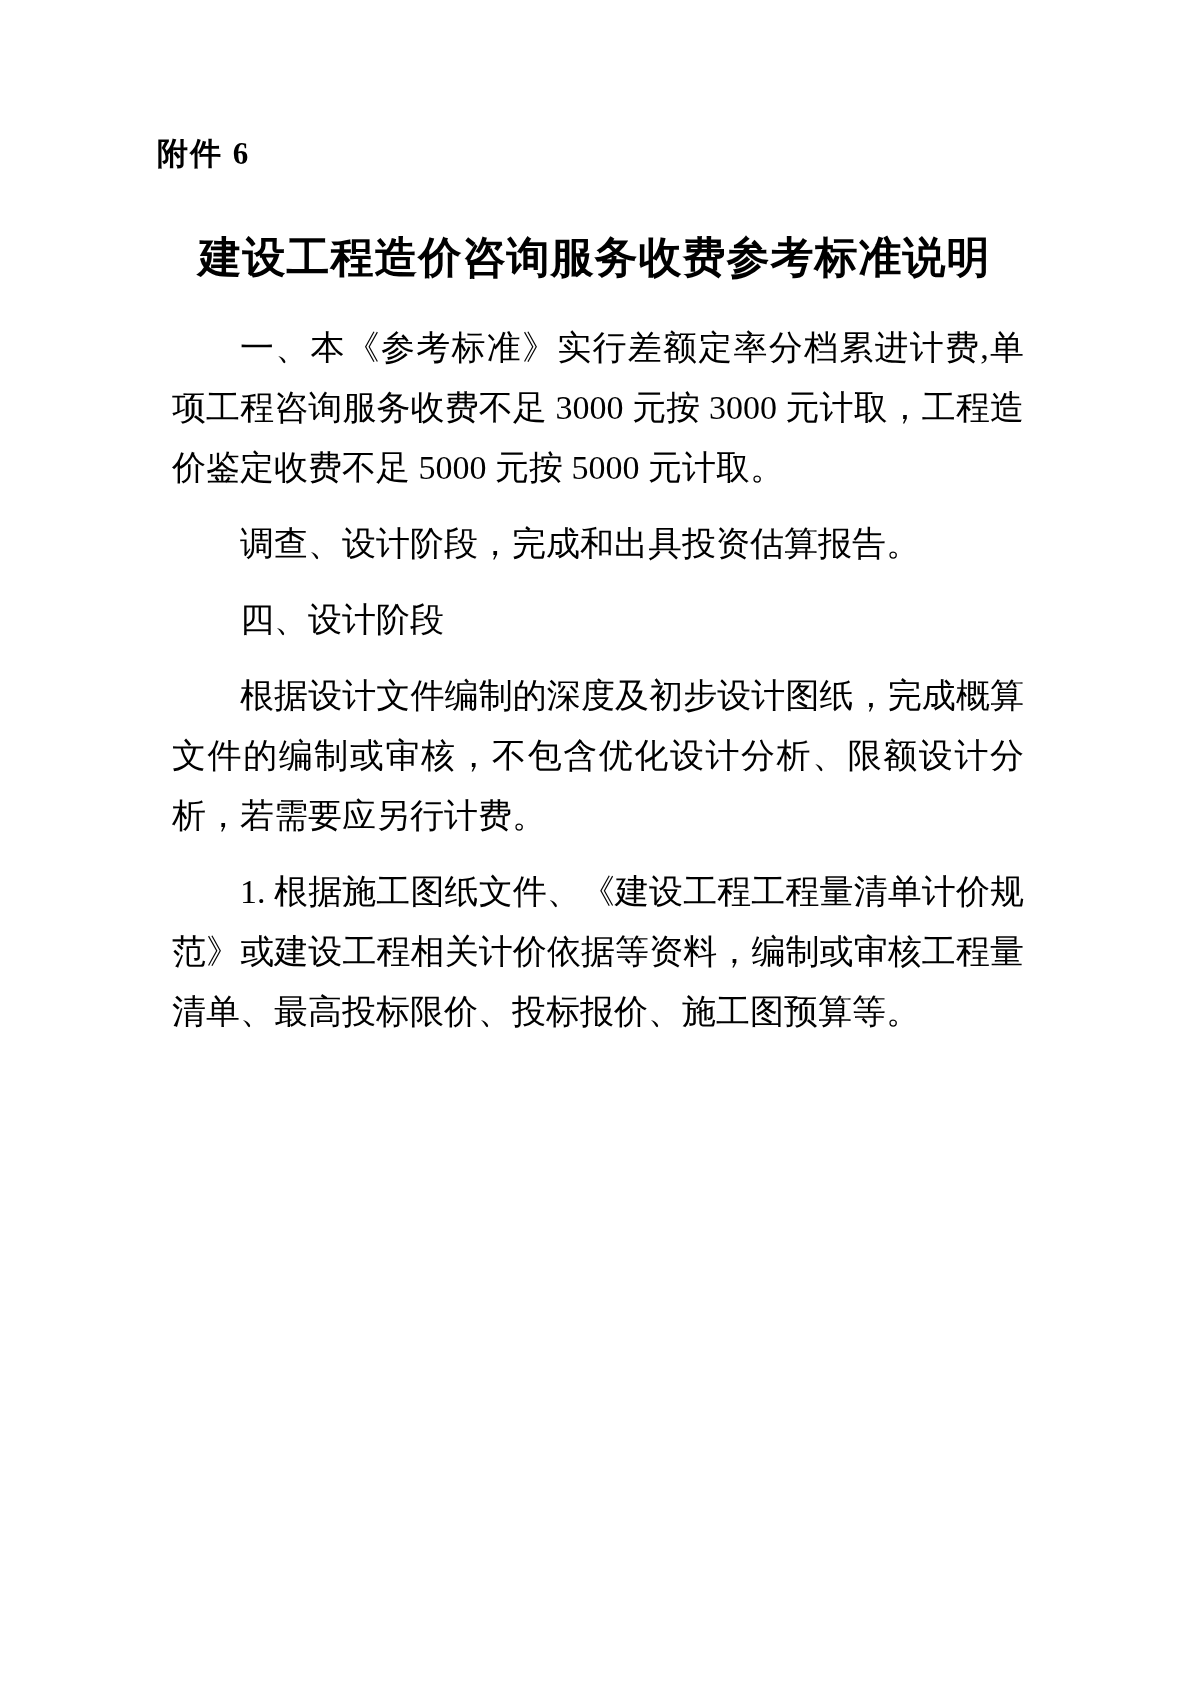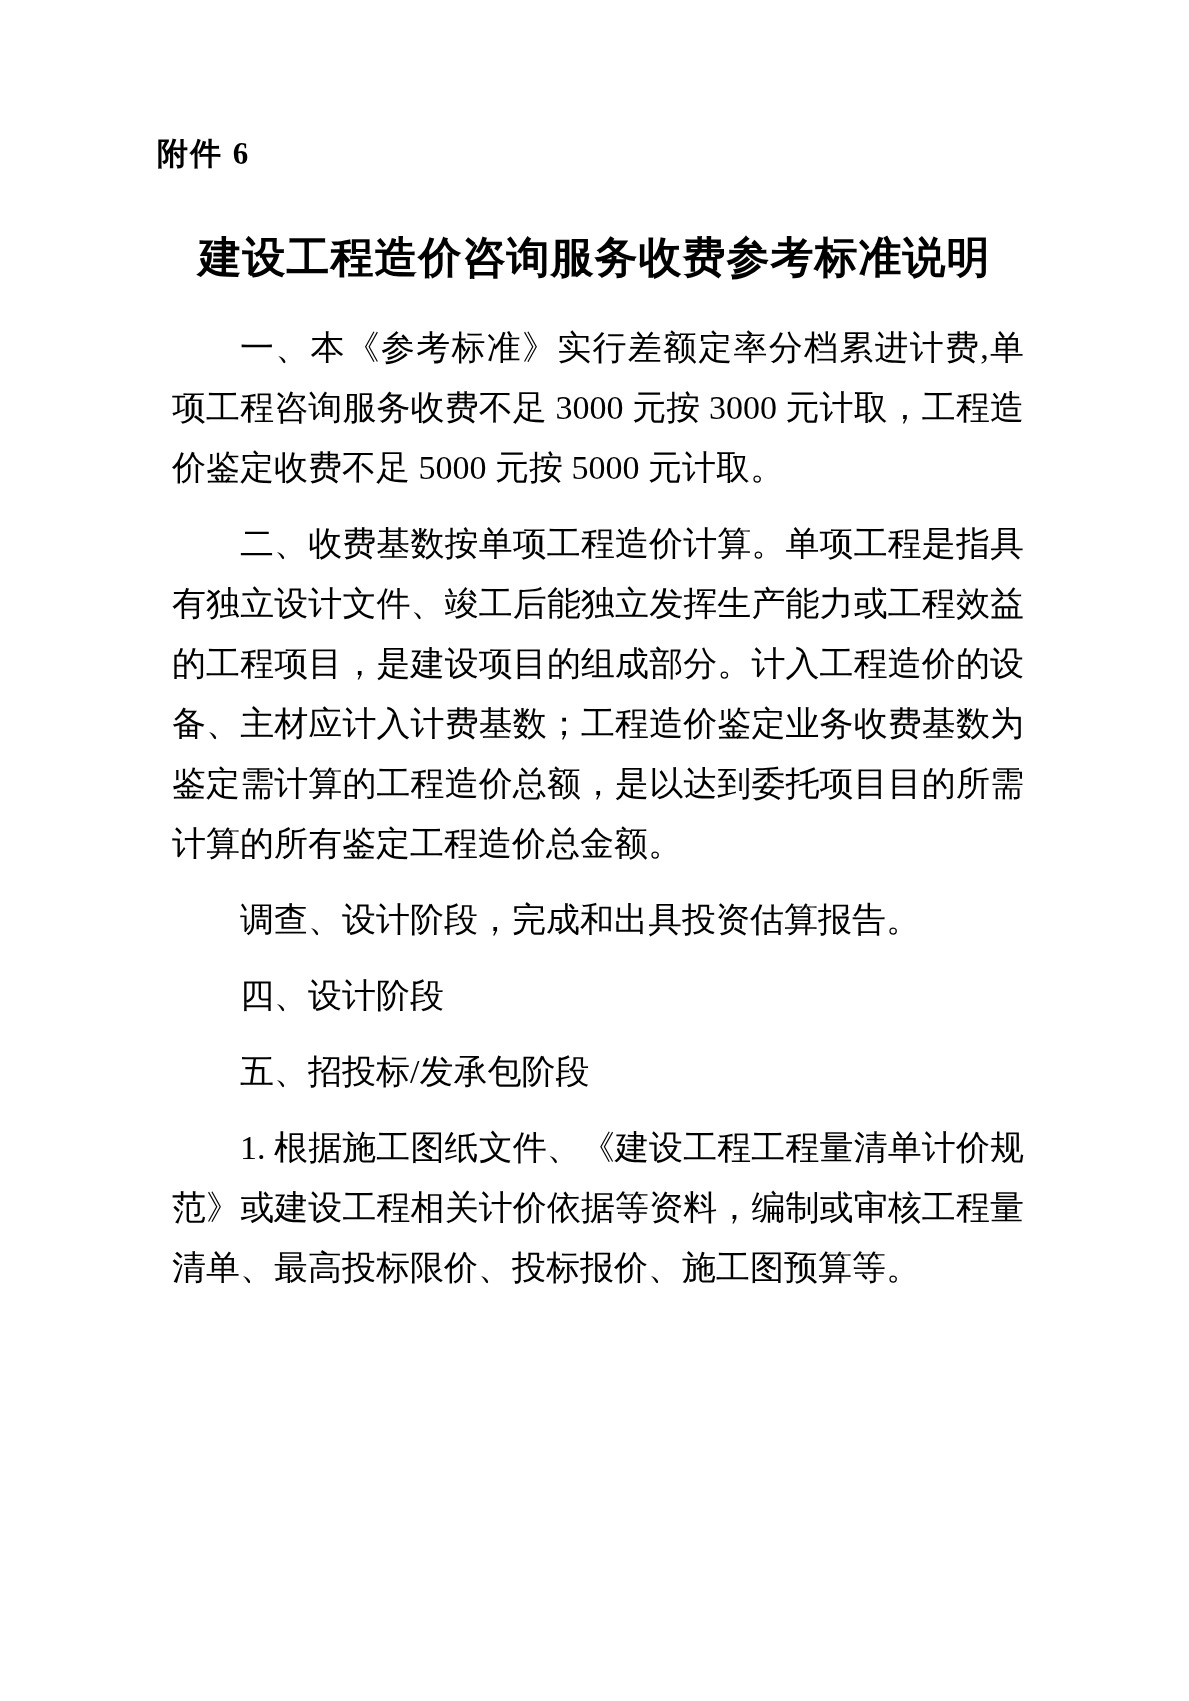--- a/index.html
+++ b/index.html
@@ -70,21 +70,20 @@
 <body>
 
 <div class="page">
 
   <div class="attachment-label">附件 6</div>
 
   <h1 class="doc-title">建设工程造价咨询服务收费参考标准说明</h1>
 
   <div class="doc-body">
     <p>一、本《参考标准》实行差额定率分档累进计费,单项工程咨询服务收费不足 3000 元按 3000 元计取，工程造价鉴定收费不足 5000 元按 5000 元计取。</p>
-    <p>二、收费基数按单项工程造价计算。单项工程是指具有独立设计文件、竣工后能独立发挥生产能力或工程效益的工程项目，是建设项目的组成部分。计入工程造价的设备、主材应计入计费基数；工程造价鉴定业务收费基数为鉴定需计算的工程造价总额，是以达到委托项目目的所需计算的所有鉴定工程造价总金额。</p>
     <p>调查、设计阶段，完成和出具投资估算报告。</p>
     <p>四、设计阶段</p>
-    <p>五、招投标/发承包阶段</p>
+    <p>根据设计文件编制的深度及初步设计图纸，完成概算文件的编制或审核，不包含优化设计分析、限额设计分析，若需要应另行计费。</p>
     <p>1. 根据施工图纸文件、《建设工程工程量清单计价规范》或建设工程相关计价依据等资料，编制或审核工程量清单、最高投标限价、投标报价、施工图预算等。</p>
   </div>
 
 
 </div>
 
 </body></html>

